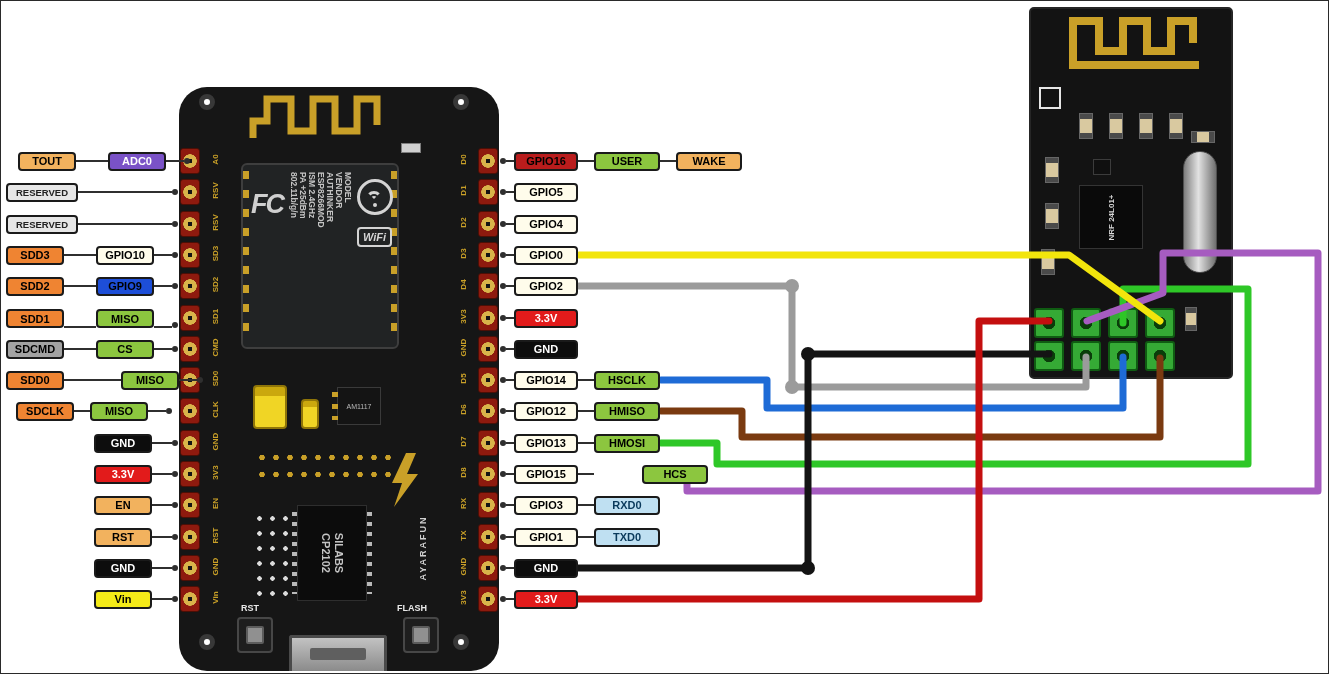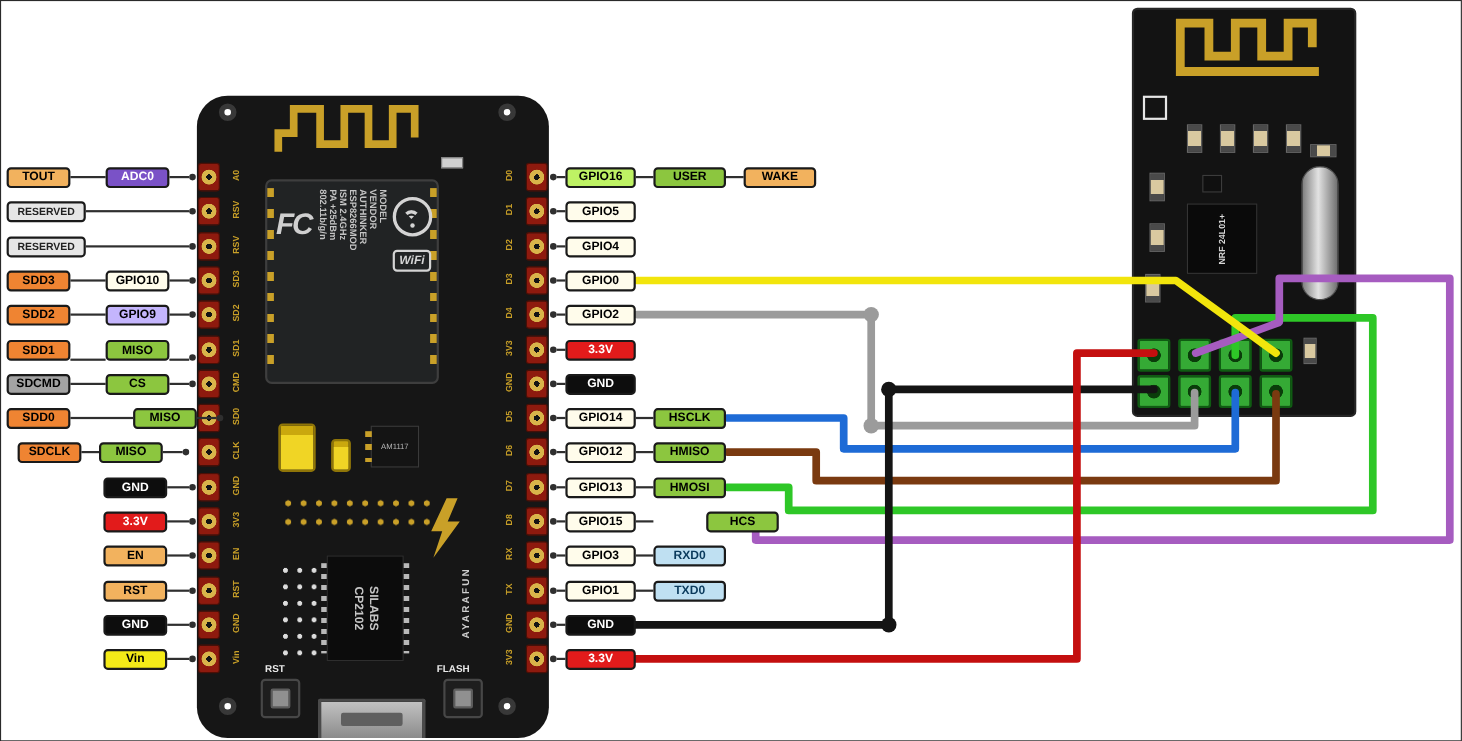--- a/index.html
+++ b/index.html
@@ -161,21 +161,21 @@
       <polyline points="660,410 741,410 741,436 1159,436 1159,357" fill="none" stroke="#7a3a10" stroke-width="7" stroke-linejoin="round" stroke-linecap="round"></polyline>
       <polyline points="660,442 716,442 716,463 1247,463 1247,288 1122,288 1122,322" fill="none" stroke="#2ec727" stroke-width="7" stroke-linejoin="round" stroke-linecap="round"></polyline>
       <polyline points="658,473 686,473 686,490 1317,490 1317,252 1162,252 1162,292 1086,320" fill="none" stroke="#a65cc0" stroke-width="7" stroke-linejoin="round" stroke-linecap="round"></polyline>
       <polyline points="578,254 1068,254 1159,320" fill="none" stroke="#f2e50c" stroke-width="7" stroke-linejoin="round" stroke-linecap="round"></polyline>
       <polyline points="576,567 807,567 807,353 1048,353" fill="none" stroke="#141414" stroke-width="7" stroke-linejoin="round" stroke-linecap="round"></polyline>
       <circle cx="807" cy="567" r="7" fill="#141414"></circle>
       <circle cx="807" cy="353" r="7" fill="#141414"></circle>
       <polyline points="576,598 978,598 978,320 1048,320" fill="none" stroke="#c40f0f" stroke-width="7" stroke-linejoin="round" stroke-linecap="round"></polyline>
     </svg>
 
-<div class="prow" style="left: 5px; width: 172px; top: 150px; align-items: center;">
+<div class="prow" style="left: 17px; width: 172px; top: 150px; align-items: center;">
       <span class="plabel" style="background: rgb(242, 178, 94); color: rgb(0, 0, 0); flex: 0 0 58px;">TOUT</span>
       <span class="pline" style="flex: 1 1 auto;"></span>
       <span class="plabel" style="background: rgb(122, 82, 199); color: rgb(255, 255, 255); flex: 0 0 58px;">ADC0</span>
       <span class="pline" style="flex: 0 0 18px;"></span>
       <span class="pdot"></span>
     </div>
     <div class="prow" style="left: 5px; width: 172px; top: 181px;">
       <span class="plabel" style="background: rgb(230, 230, 230); color: rgb(34, 34, 34); font-size: 9.5px; flex: 0 0 72px;">RESERVED</span>
       <span class="pline" style="flex: 1 1 auto;"></span>
       <span class="pdot"></span>
@@ -188,21 +188,21 @@
     <div class="prow" style="left: 5px; width: 172px; top: 244px;">
       <span class="plabel" style="background: rgb(239, 132, 50); color: rgb(0, 0, 0); flex: 0 0 58px;">SDD3</span>
       <span class="pline" style="flex: 1 1 auto;"></span>
       <span class="plabel" style="background: rgb(255, 252, 235); color: rgb(0, 0, 0); flex: 0 0 58px;">GPIO10</span>
       <span class="pline" style="flex: 0 0 18px;"></span>
       <span class="pdot"></span>
     </div>
     <div class="prow" style="left: 5px; width: 172px; top: 275px;">
       <span class="plabel" style="background: rgb(239, 132, 50); color: rgb(0, 0, 0); flex: 0 0 58px;">SDD2</span>
       <span class="pline" style="flex: 1 1 auto;"></span>
-      <span class="plabel" style="background: #c4b5fd; color: rgb(0, 0, 0); flex: 0 0 58px;">GPIO9</span>
+      <span class="plabel" style="background: #1d4ed8; color: rgb(0, 0, 0); flex: 0 0 58px;">GPIO9</span>
       <span class="pline" style="flex: 0 0 18px;"></span>
       <span class="pdot"></span>
     </div>
     <div class="prow" style="left: 5px; width: 172px; top: 307px; align-items: flex-end;">
       <span class="plabel" style="background: rgb(239, 132, 50); color: rgb(0, 0, 0); flex: 0 0 58px;">SDD1</span>
       <span class="pline" style="flex: 1 1 auto;"></span>
       <span class="plabel" style="background: rgb(140, 198, 63); color: rgb(0, 0, 0); flex: 0 0 58px;">MISO</span>
       <span class="pline" style="flex: 0 0 18px;"></span>
       <span class="pdot"></span>
     </div>
@@ -259,21 +259,21 @@
     </div>
     <div class="prow" style="left: 5px; width: 172px; top: 588px;">
       <span class="psp" style="flex: 0 0 88px;"></span>
       <span class="plabel" style="background: rgb(244, 234, 24); color: rgb(0, 0, 0); flex: 0 0 58px;">Vin</span>
       <span class="pline" style="flex: 1 1 auto;"></span>
       <span class="pdot"></span>
     </div>
     <div class="prow" style="left: 499px; top: 150px;">
       <span class="pdot"></span>
       <span class="pline" style="flex: 0 0 8px;"></span>
-      <span class="plabel" style="background: #bef264; color: rgb(0, 0, 0); flex: 0 0 64px; text-align: center;">GPIO16</span>
+      <span class="plabel" style="background: #b91c1c; color: rgb(0, 0, 0); flex: 0 0 64px; text-align: center;">GPIO16</span>
       <span class="pline" style="flex: 0 0 16px;"></span>
       <span class="plabel" style="background: rgb(140, 198, 63); color: rgb(0, 0, 0); flex: 0 0 66px;">USER</span>
       <span class="pline" style="flex: 0 0 16px;"></span>
       <span class="plabel" style="background: rgb(242, 178, 94); color: rgb(0, 0, 0); flex: 0 0 66px;">WAKE</span>
     </div>
     <div class="prow" style="left: 499px; top: 181px;">
       <span class="pdot"></span>
       <span class="pline" style="flex: 0 0 8px;"></span>
       <span class="plabel" style="background: rgb(255, 252, 235); color: rgb(0, 0, 0); flex: 0 0 64px;">GPIO5</span>
     </div>

